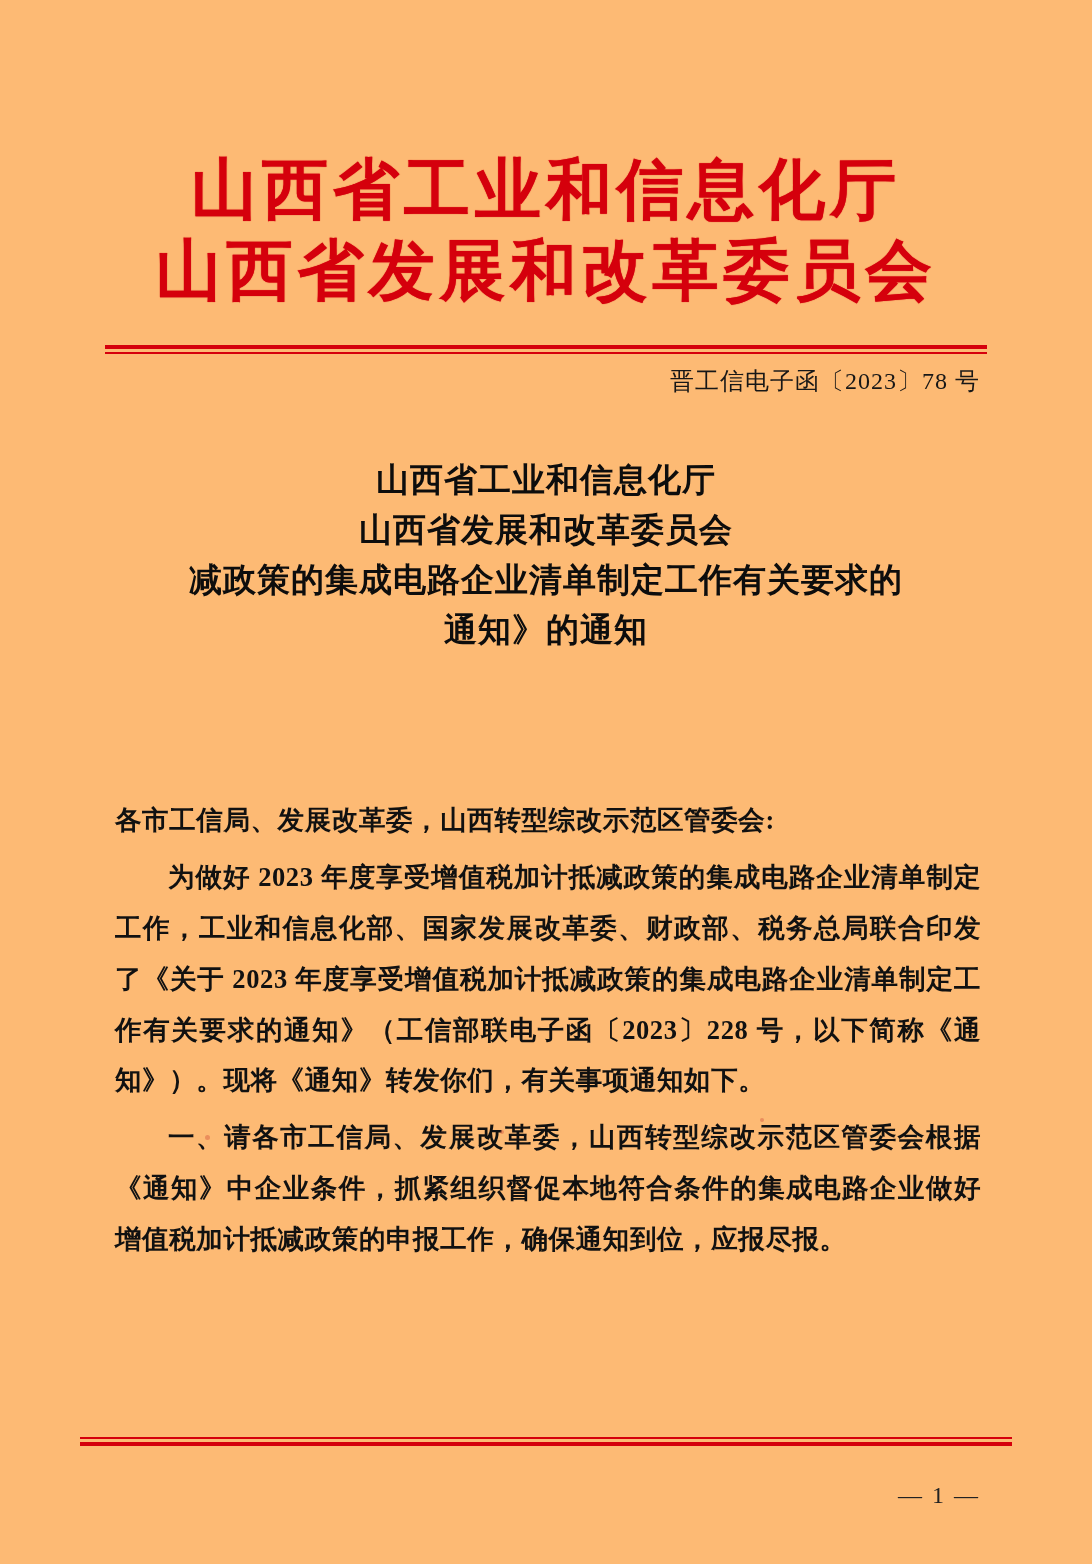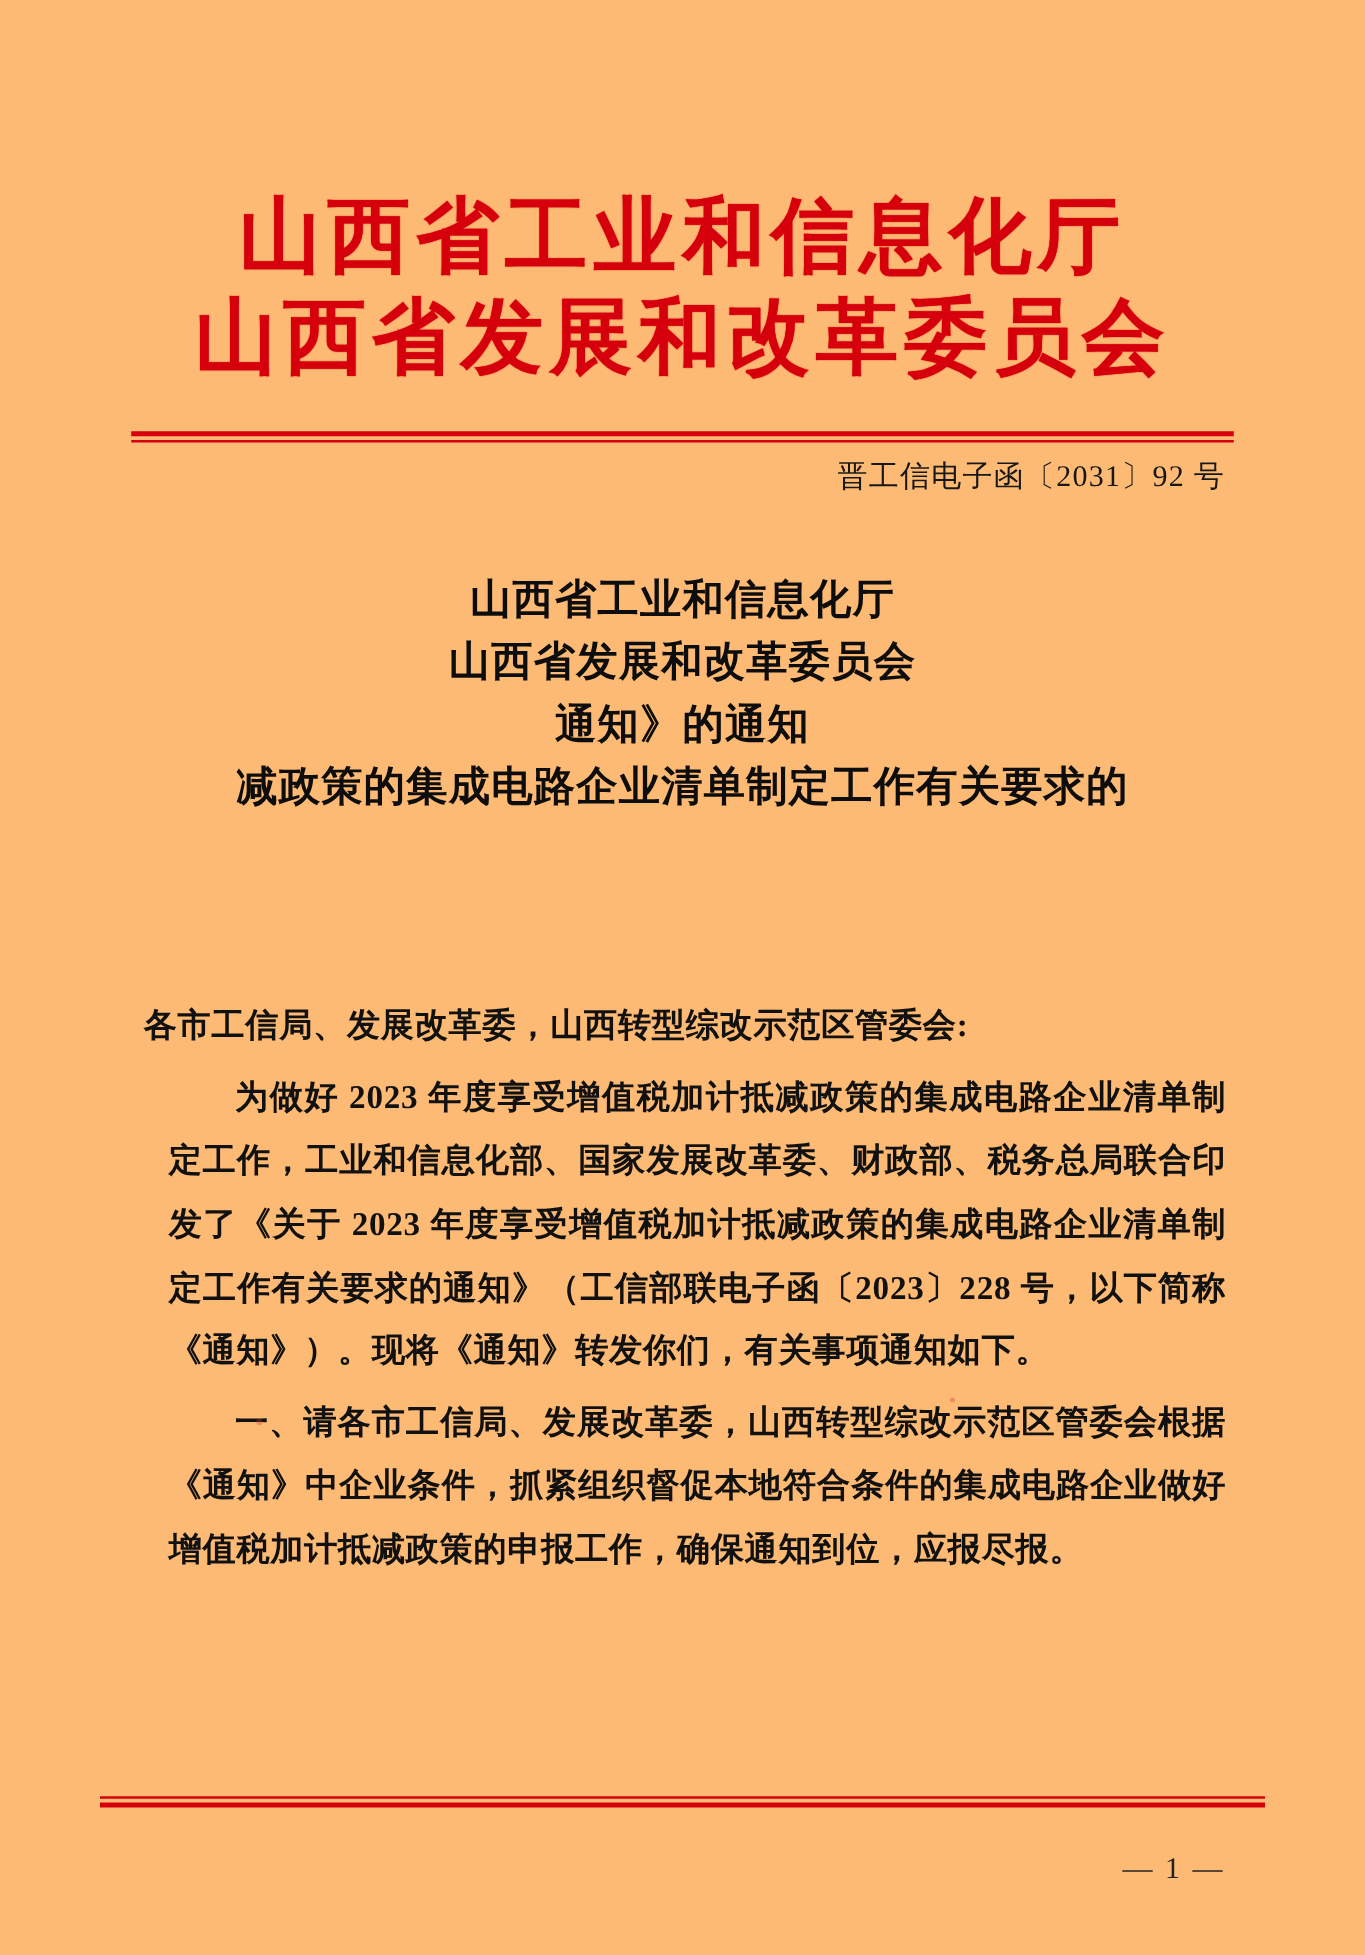--- a/index.html
+++ b/index.html
@@ -97,21 +97,20 @@
     letter-spacing: 0.6px;
     color: #111;
     text-align: justify;
   }
   .body-text p {
     margin: 0 0 6px 0;
     font-weight: bold;
   }
   .body-text p.indent {
     text-indent: 2em;
-    margin-left: 20px;
   }
 
   
   .foot-rule {
     position: absolute;
     left: 80px;
     right: 80px;
     bottom: 118px;
   }
   .foot-rule .thin {
@@ -148,27 +147,27 @@
   <div class="letterhead">
     <div class="lh-line">山西省工业和信息化厅</div>
     <div class="lh-line">山西省发展和改革委员会</div>
   </div>
 
   <div class="head-rule">
     <div class="thick"></div>
     <div class="thin"></div>
   </div>
 
-  <div class="doc-number">晋工信电子函〔2031〕92 号</div>
+  <div class="doc-number">晋工信电子函〔2023〕78 号</div>
 
   <div class="title-block">
     <span class="t-line">山西省工业和信息化厅</span>
     <span class="t-line">山西省发展和改革委员会</span>
+    <span class="t-line">减政策的集成电路企业清单制定工作有关要求的</span>
     <span class="t-line">通知》的通知</span>
-    <span class="t-line">减政策的集成电路企业清单制定工作有关要求的</span>
   </div>
 
   <div class="body-text">
     <p>各市工信局、发展改革委，山西转型综改示范区管委会:</p>
     <p class="indent">为做好 2023 年度享受增值税加计抵减政策的集成电路企业清单制定工作，工业和信息化部、国家发展改革委、财政部、税务总局联合印发了《关于 2023 年度享受增值税加计抵减政策的集成电路企业清单制定工作有关要求的通知》（工信部联电子函〔2023〕228 号，以下简称《通知》）。现将《通知》转发你们，有关事项通知如下。</p>
     <p class="indent">一、请各市工信局、发展改革委，山西转型综改示范区管委会根据《通知》中企业条件，抓紧组织督促本地符合条件的集成电路企业做好增值税加计抵减政策的申报工作，确保通知到位，应报尽报。</p>
   </div>
 
   <div class="speck" style="left:205px; top:1135px; width:5px; height:5px;"></div>
   <div class="speck" style="left:500px; top:1130px; width:4px; height:4px;"></div>

